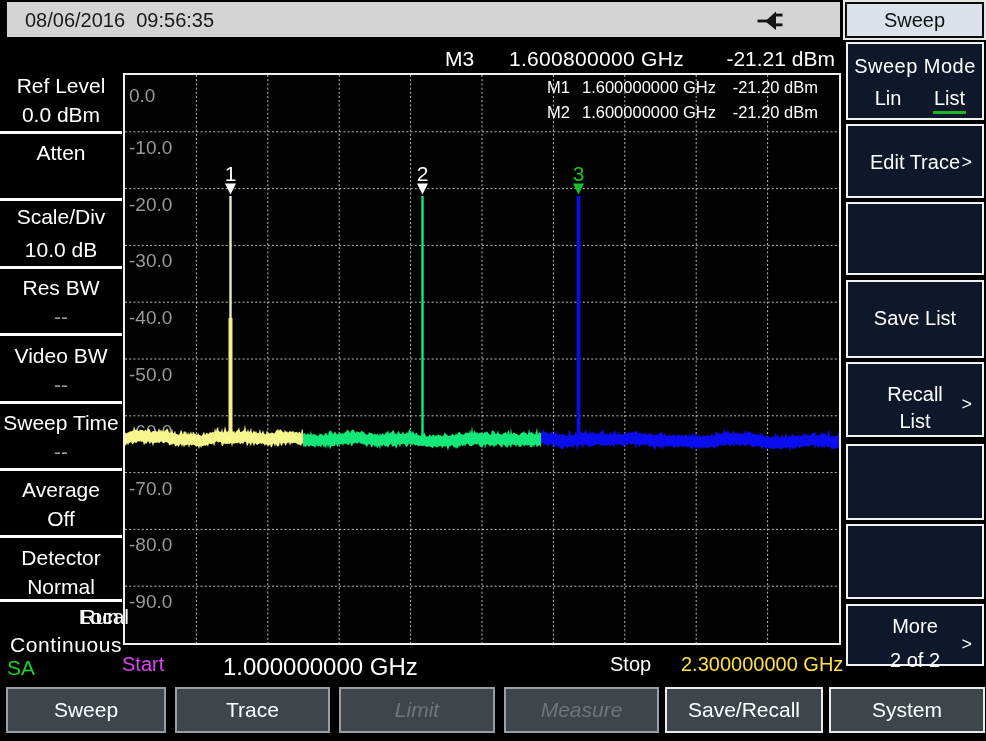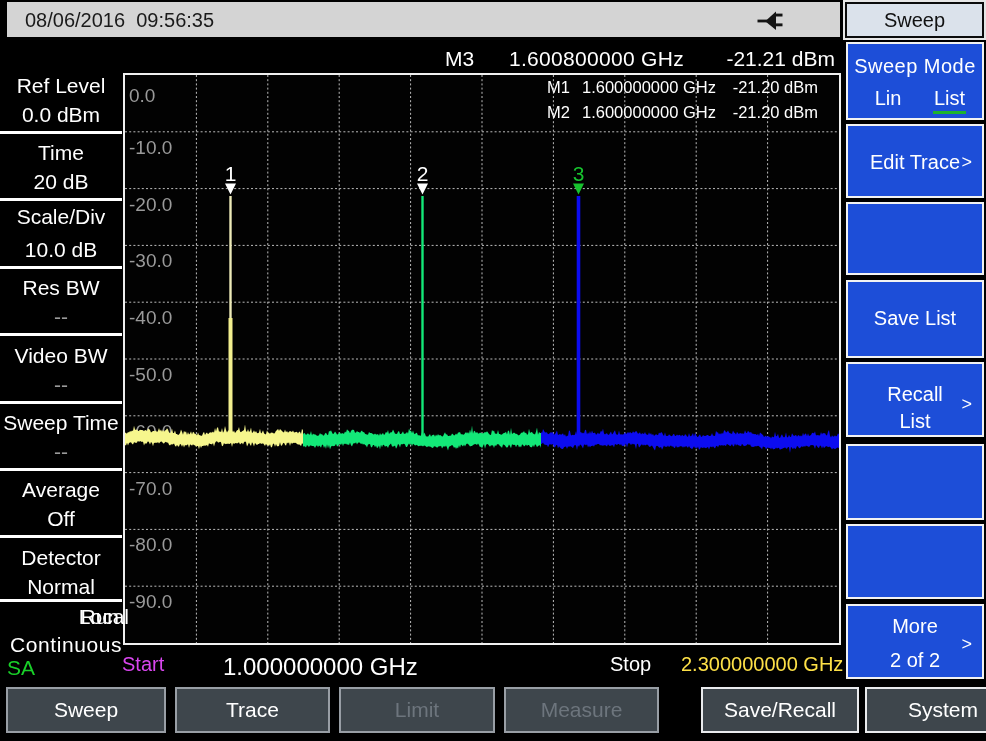--- a/index.html
+++ b/index.html
@@ -5,31 +5,31 @@
 html,body { width:986px; height:741px; background:#000; overflow:hidden;
   font-family:"Liberation Sans", sans-serif; }
 #root { position:relative; width:986px; height:741px; background:#000; }
 .ltxt { position:absolute; left:0; width:122px; text-align:center; color:#fff;
   font-size:21px; line-height:26px; height:26px; white-space:nowrap; }
 .dimval { color:#9a9a9a; }
 .lline { position:absolute; left:0; width:122px; height:3px; background:#fff; }
 .ylab { font:19px "Liberation Sans"; fill:#9a9a9a; }
 .mlab { font:21px "Liberation Sans"; text-anchor:middle; }
 .minfo { font:16.5px "Liberation Sans"; fill:#fff; }
-.rbtn { position:absolute; left:846px; width:138px; background:#1d4ed8;
+.rbtn { position:absolute; left:846px; width:138px; background:#0f172a;
   border:2px solid #f2f2f2; }
 .rl { position:absolute; left:0; width:134px; text-align:center; color:#fff;
   font-size:20px; line-height:24px; white-space:nowrap; }
 .rarr { position:absolute; right:10px; color:#fff; font-size:18px; line-height:24px; }
 .ul-green { border-bottom:3px solid #1db32d; padding-bottom:1px; }
 .bbtn { position:absolute; top:687px; height:46px; background:#3e464c;
   border:2px solid #989ea5; color:#fff; font-size:21px; text-align:center;
   line-height:42px; }
-.bwhite { border-color:#e9ebed;margin-left:36px; }
-.bdim { color:#6d757d; }
+.bwhite { border-color:#e9ebed; }
+.bdim { color:#6d757d;font-style:italic; }
 </style></head>
 <body>
 <div id="root">
 
 <div style="position:absolute;left:7px;top:2px;width:833px;height:35px;background:#d4d4d4"></div>
 <div style="position:absolute;left:25px;top:7px;color:#1a1a1a;font-size:20px;line-height:26px">08/06/2016&nbsp; 09:56:35</div>
 <svg style="position:absolute;left:757px;top:10px" width="27" height="21" viewBox="0 0 27 21">
   <rect x="0.5" y="9.6" width="10" height="2.8" fill="#141414"></rect>
   <polygon points="8.5,11 19,1.5 19,20 8.5,11.6" fill="#141414"></polygon>
   <rect x="19" y="3.6" width="6.5" height="2.9" fill="#141414"></rect>
@@ -92,22 +92,21 @@
         <text x="693" y="18" class="minfo" text-anchor="end">-21.20 dBm</text>
         <text x="422" y="42.5" class="minfo">M2</text>
         <text x="457" y="42.5" class="minfo">1.600000000 GHz</text>
         <text x="693" y="42.5" class="minfo" text-anchor="end">-21.20 dBm</text>
       </svg>
 </div>
 
 <div class="ltxt" style="top:73px">Ref Level</div>
     <div class="ltxt " style="top:102px">0.0 dBm</div>
     <div class="lline" style="top:131px"></div>
-    <div class="ltxt" style="top:140px">Time</div>
-    <div class="ltxt " style="top:169px">20 dB</div>
+    <div class="ltxt" style="top:140px">Atten</div>
     <div class="lline" style="top:198px"></div>
     <div class="ltxt" style="top:204px">Scale/Div</div>
     <div class="ltxt " style="top:237px">10.0 dB</div>
     <div class="lline" style="top:266px"></div>
     <div class="ltxt" style="top:275px">Res BW</div>
     <div class="ltxt dimval" style="top:304px">--</div>
     <div class="lline" style="top:333px"></div>
     <div class="ltxt" style="top:343px">Video BW</div>
     <div class="ltxt dimval" style="top:372px">--</div>
     <div class="lline" style="top:401px"></div>
@@ -143,21 +142,21 @@
     <div class="rbtn" style="top:280px;height:78px">
       <div class="rl" style="top:24px">Save List</div>
     </div>
     <div class="rbtn" style="top:362px;height:75px">
       <div class="rl" style="top:18px">Recall</div>
       <div class="rl" style="top:45px">List</div>
       <div class="rarr" style="top:28px">&gt;</div>
     </div>
     <div class="rbtn" style="top:444px;height:76px"></div>
     <div class="rbtn" style="top:524px;height:75px"></div>
-    <div class="rbtn" style="top:604px;height:75px">
+    <div class="rbtn" style="top:604px;height:62px">
       <div class="rl" style="top:8px">More</div>
       <div class="rl" style="top:42px">2 of 2</div>
       <div class="rarr" style="top:26px">&gt;</div>
     </div>
 
 <div class="bbtn" style="left:6px;width:160px">Sweep</div>
     <div class="bbtn" style="left:175px;width:155px">Trace</div>
     <div class="bbtn bdim" style="left:339px;width:156px">Limit</div>
     <div class="bbtn bdim" style="left:504px;width:155px">Measure</div>
     <div class="bbtn bwhite" style="left:665px;width:158px">Save/Recall</div>

